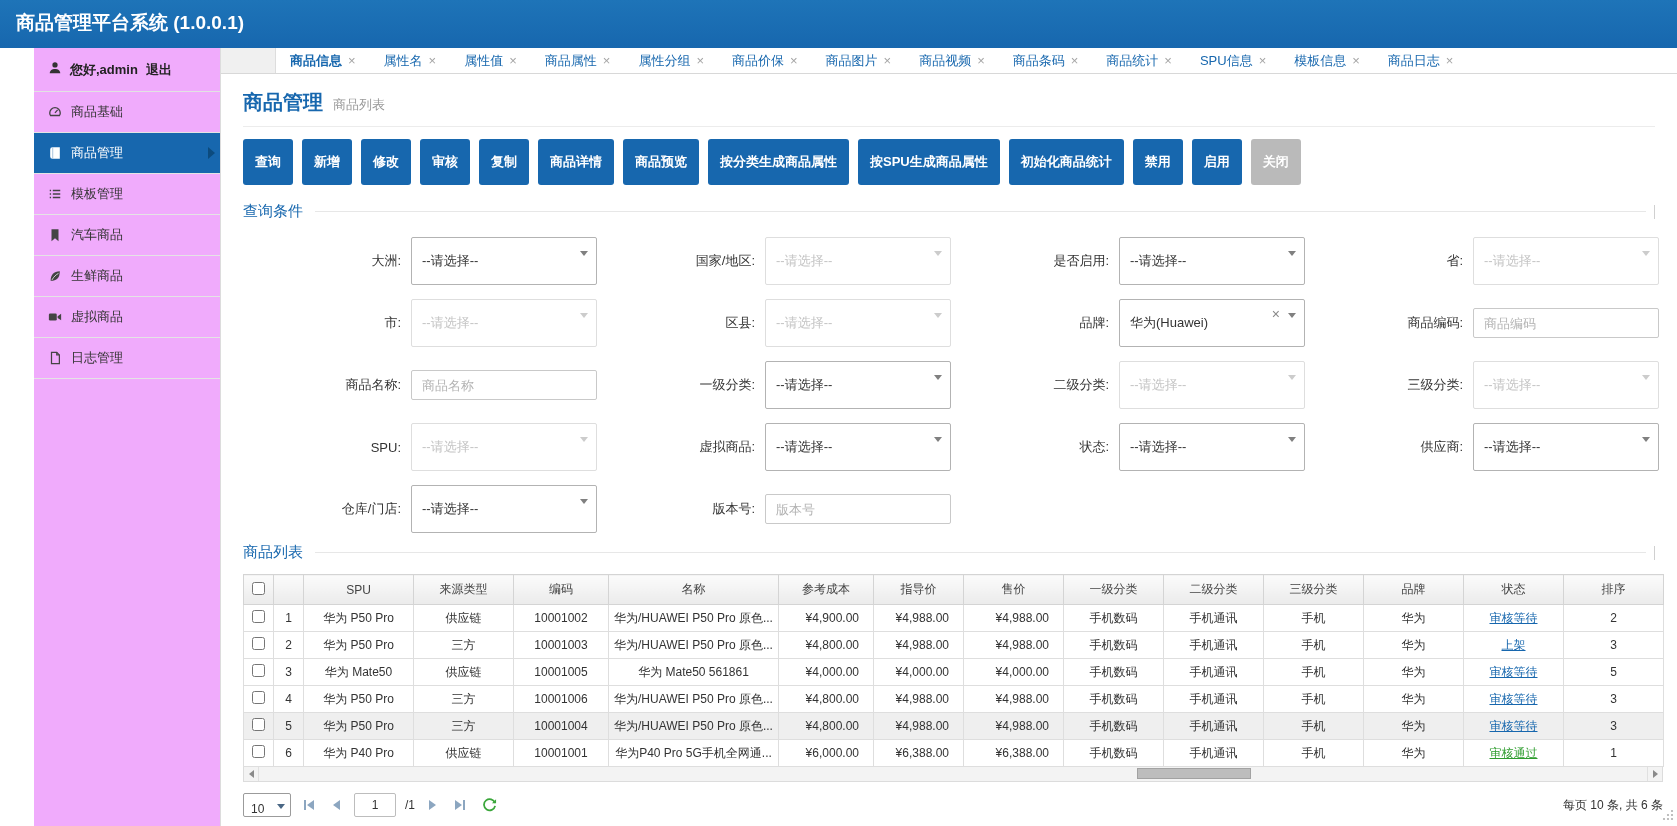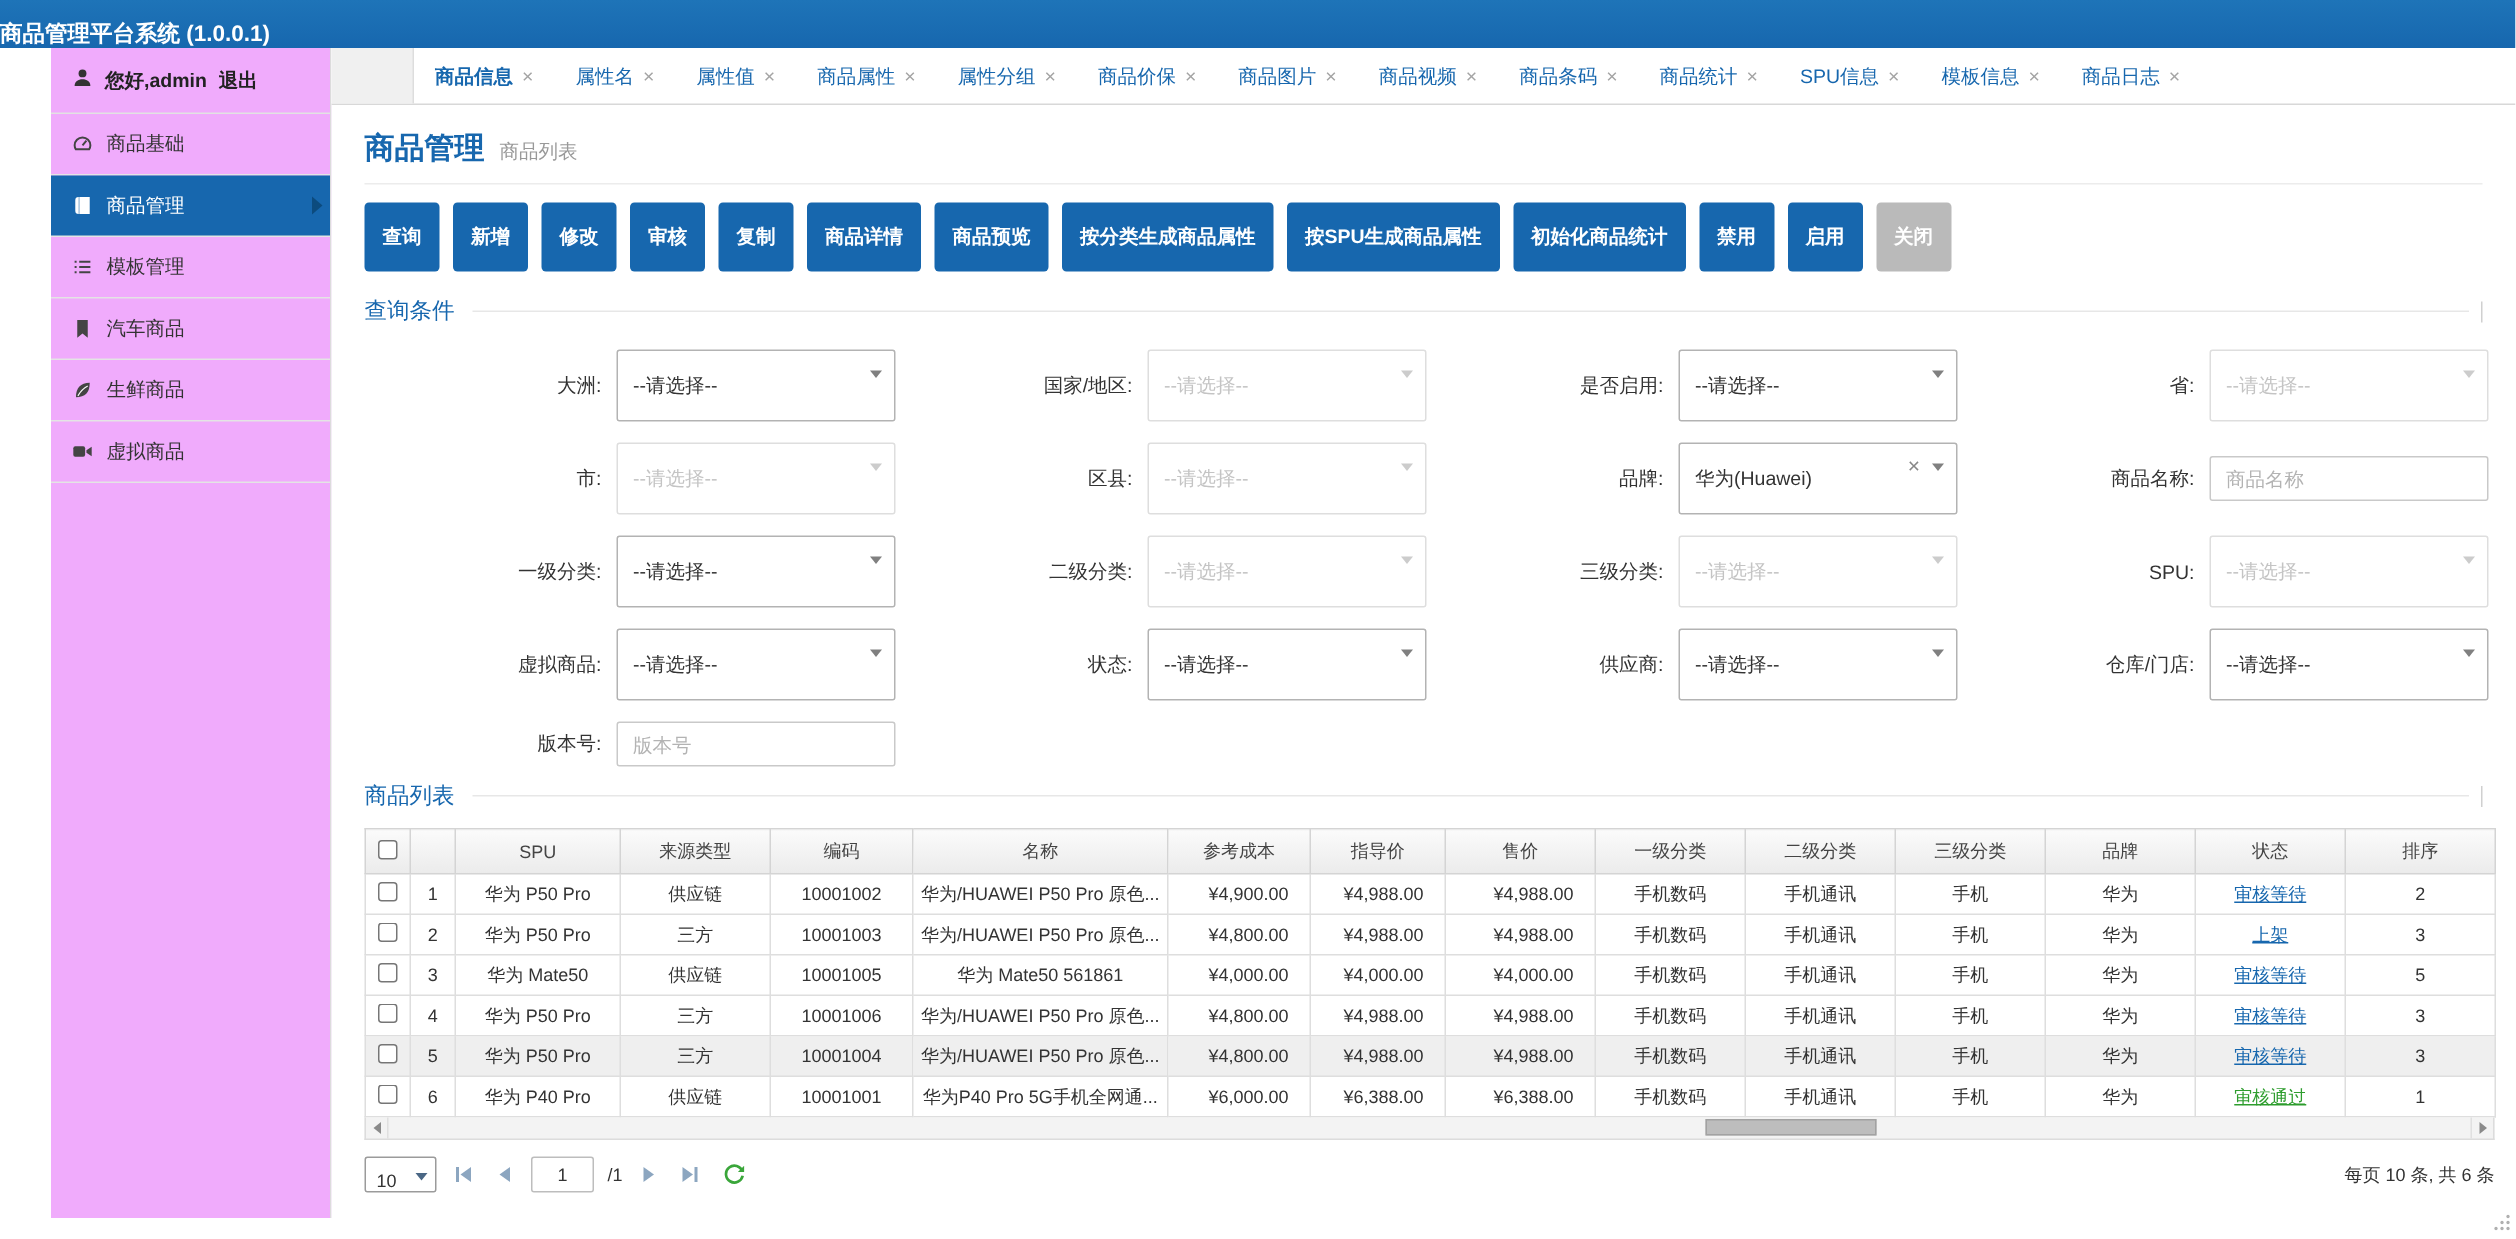--- a/index.html
+++ b/index.html
@@ -1,22 +1,22 @@
 <!DOCTYPE html>
 <html style="--primary: #1767ae; --green: #2e9d2e; --disabled-button: #bababa;"><head>
 <meta charset="utf-8">
 <title>商品管理平台系统 (1.0.0.1)</title>
 <style>
   * { margin:0; padding:0; box-sizing:border-box; }
   html,body { width:1677px; height:826px; overflow:hidden; }
   body { font-family:"Liberation Sans","DejaVu Sans",sans-serif; font-size:13px; background:#fff; color:#333; position:relative; }
 
   
-  .topbar { height:32px; background:linear-gradient(#1e74b8, var(--primary,#1767ae)); color:#fff;
-            font-size:15px; font-weight:bold; line-height:46px; }
+  .topbar { height:48px; background:linear-gradient(#1e74b8, var(--primary,#1767ae)); color:#fff;
+            font-size:19px; font-weight:bold; line-height:46px; padding-left:16px; }
 
   
   .main { display:flex; height:780px; }
 
   
   .sidebar { width:187px; background:#f0abfc; border-right:1px solid #dcdcdc; flex:0 0 187px;margin-left:34px; }
   .user-row { height:44px; display:flex; align-items:center; gap:8px; padding:0 14px;
               border-bottom:1px solid #e2e2e2; font-weight:bold; color:#222; }
   .side-item { position:relative; height:41px; display:flex; align-items:center; gap:9px;
                padding:0 14px; border-bottom:1px solid #e4e4e4; color:#333; cursor:pointer; }
@@ -179,20 +179,29 @@
       </div>
       <div class="side-item">
         <span class="ic">
             <svg width="14" height="14" viewBox="0 0 16 16">
               <rect x="1" y="4" width="9" height="8" rx="1.5" fill="currentColor"></rect>
               <path d="M11 7l4-2.6v7.2L11 9z" fill="currentColor"></path>
             </svg>
           </span>
         <span>虚拟商品</span>
       </div>
+      <div class="side-item">
+        <span class="ic">
+            <svg width="14" height="14" viewBox="0 0 16 16">
+              <path d="M4 1.5h6l3 3v10H4z" fill="none" stroke="currentColor" stroke-width="1.4"></path>
+              <path d="M10 1.5v3h3" fill="none" stroke="currentColor" stroke-width="1.4"></path>
+            </svg>
+          </span>
+        <span>日志管理</span>
+      </div>
     </nav>
   </aside>
 
   <section class="content">
 
     <div class="tabbar">
       <div class="tab-scroll-area"></div>
       <div class="tab active">
           <span class="tab-label">商品信息</span>
           <span class="tab-close">×</span>
@@ -321,20 +330,24 @@
             </div>
         </div>
 
         <div class="field">
           <label class="flabel">品牌:</label>
           <div class="select sel2">
               <span>华为(Huawei)</span>
               <span class="clear-x">×</span>
               <span class="caret"></span>
             </div>
+        </div>
+        <div class="field">
+          <label class="flabel">商品编码:</label>
+          <input class="tinput" placeholder="商品编码" style="">
         </div>
         <div class="field">
           <label class="flabel">商品名称:</label>
           <input class="tinput" placeholder="商品名称" style="">
         </div>
 
         <div class="field">
           <label class="flabel">一级分类:</label>
           <div class="select">
               <span>--请选择--</span>

